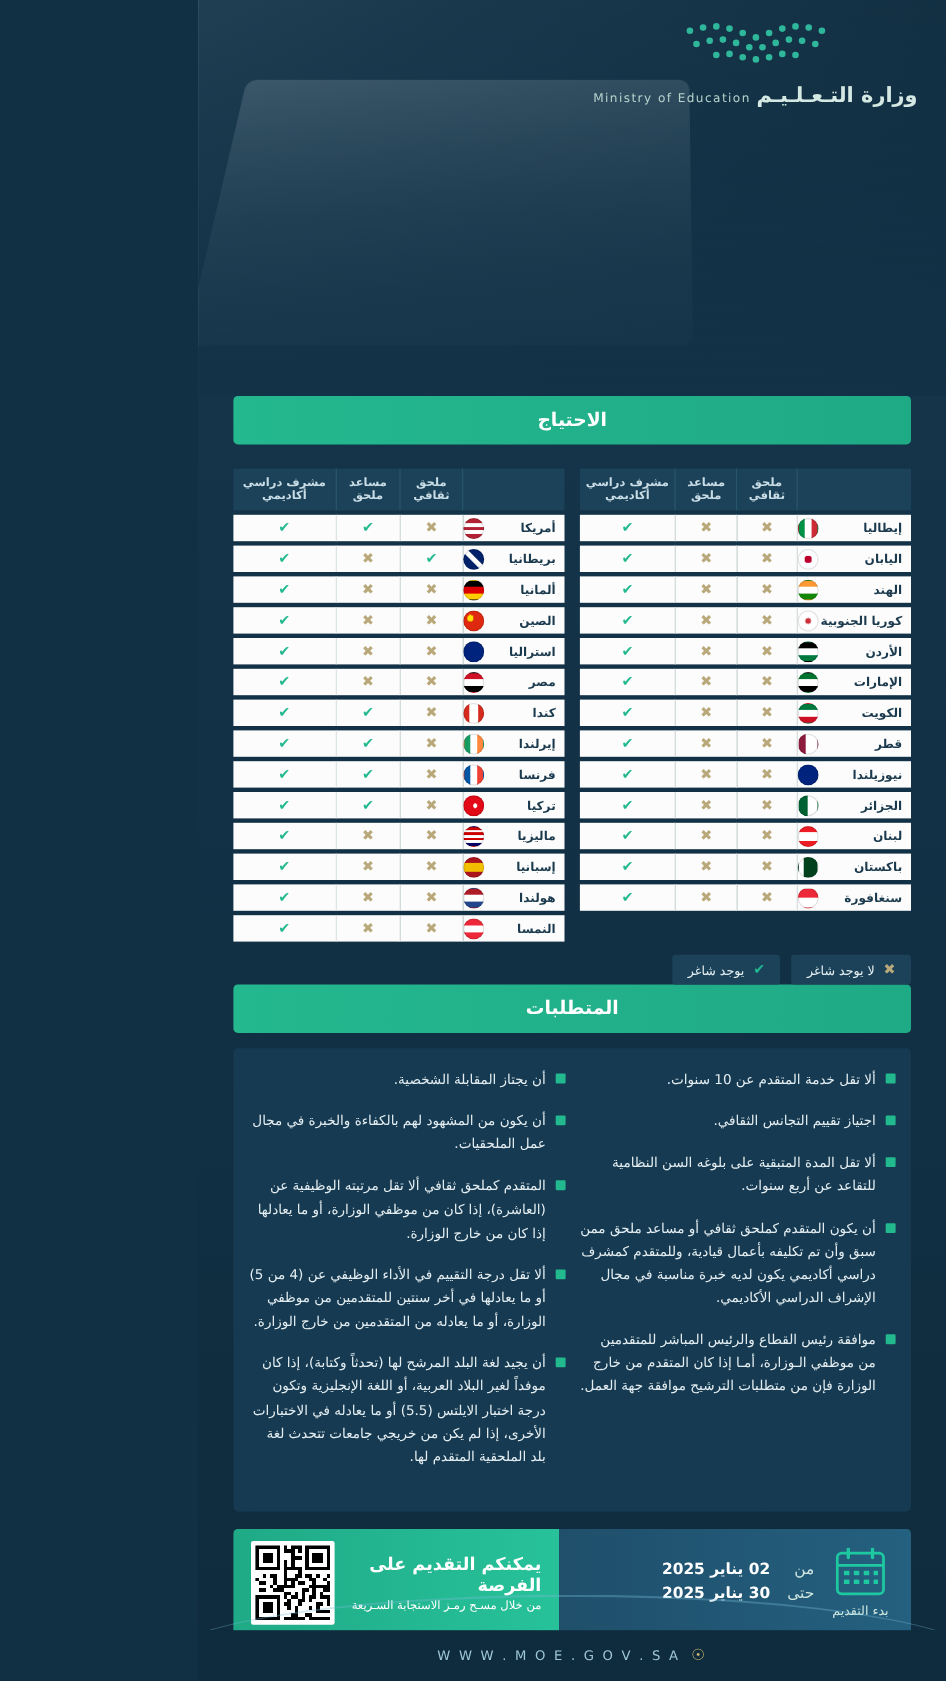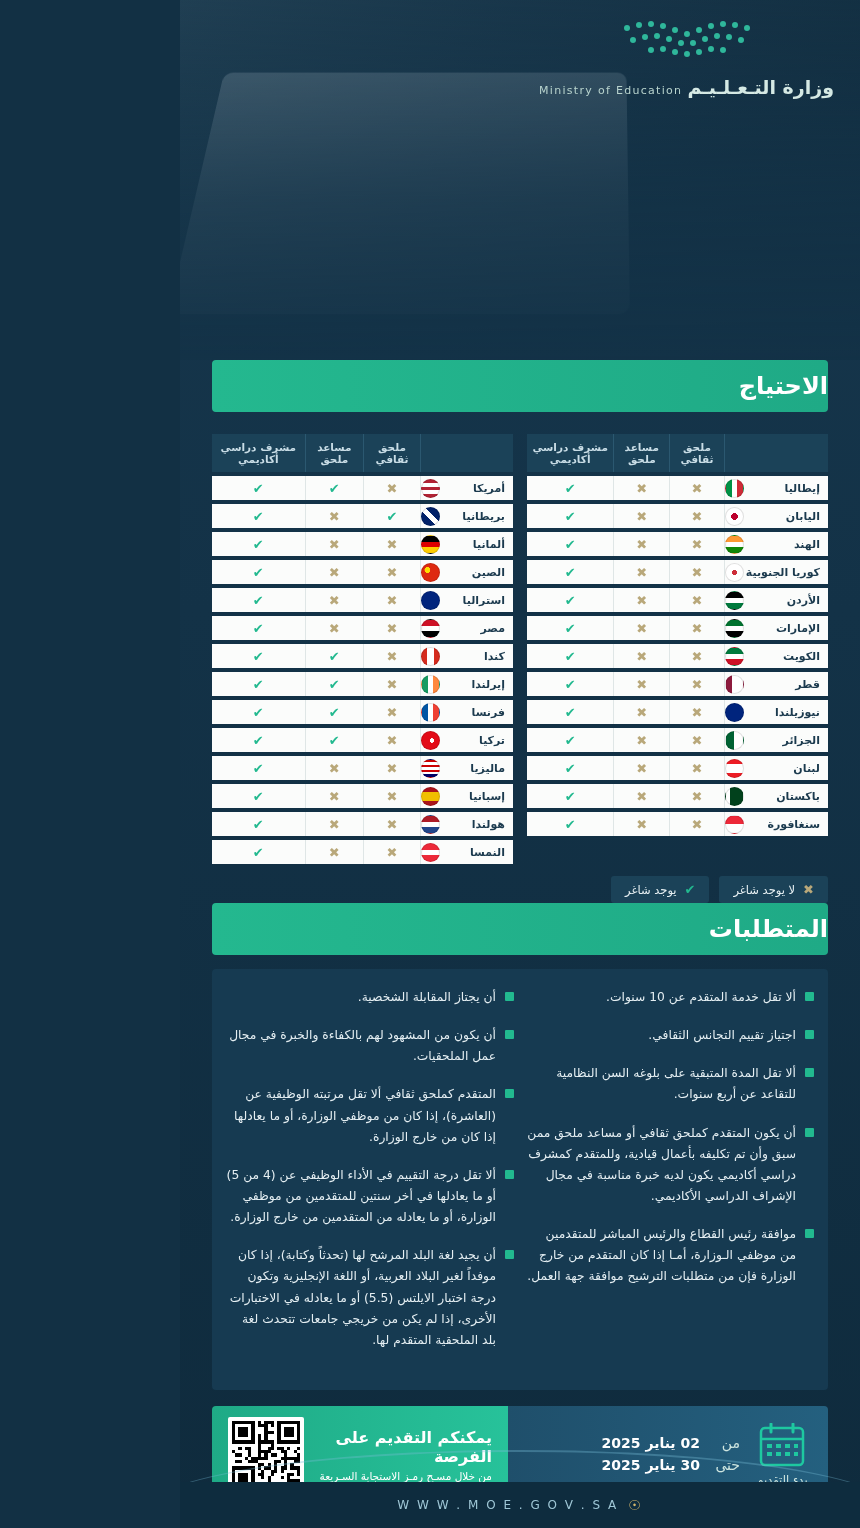--- a/index.html
+++ b/index.html
@@ -67,21 +67,22 @@
     font-size: 32px; font-weight: 900;
     padding: 8px 26px 10px; border-radius: 6px;
     direction: rtl;
   }
 
   
   .section-bar {
     margin: 0 32px;
     background: linear-gradient(90deg, #24b88f 0%, #1faa86 100%);
     color: #ffffff;
-    font-size: 24px;
+    text-align: center;
+    font-size: 17px;
     font-weight: 700;
     padding: 12px 0;
     border-radius: 4px;
   }
 
   
   .tables {
     display: flex;
     gap: 14px;
     padding: 18px 32px 0;

